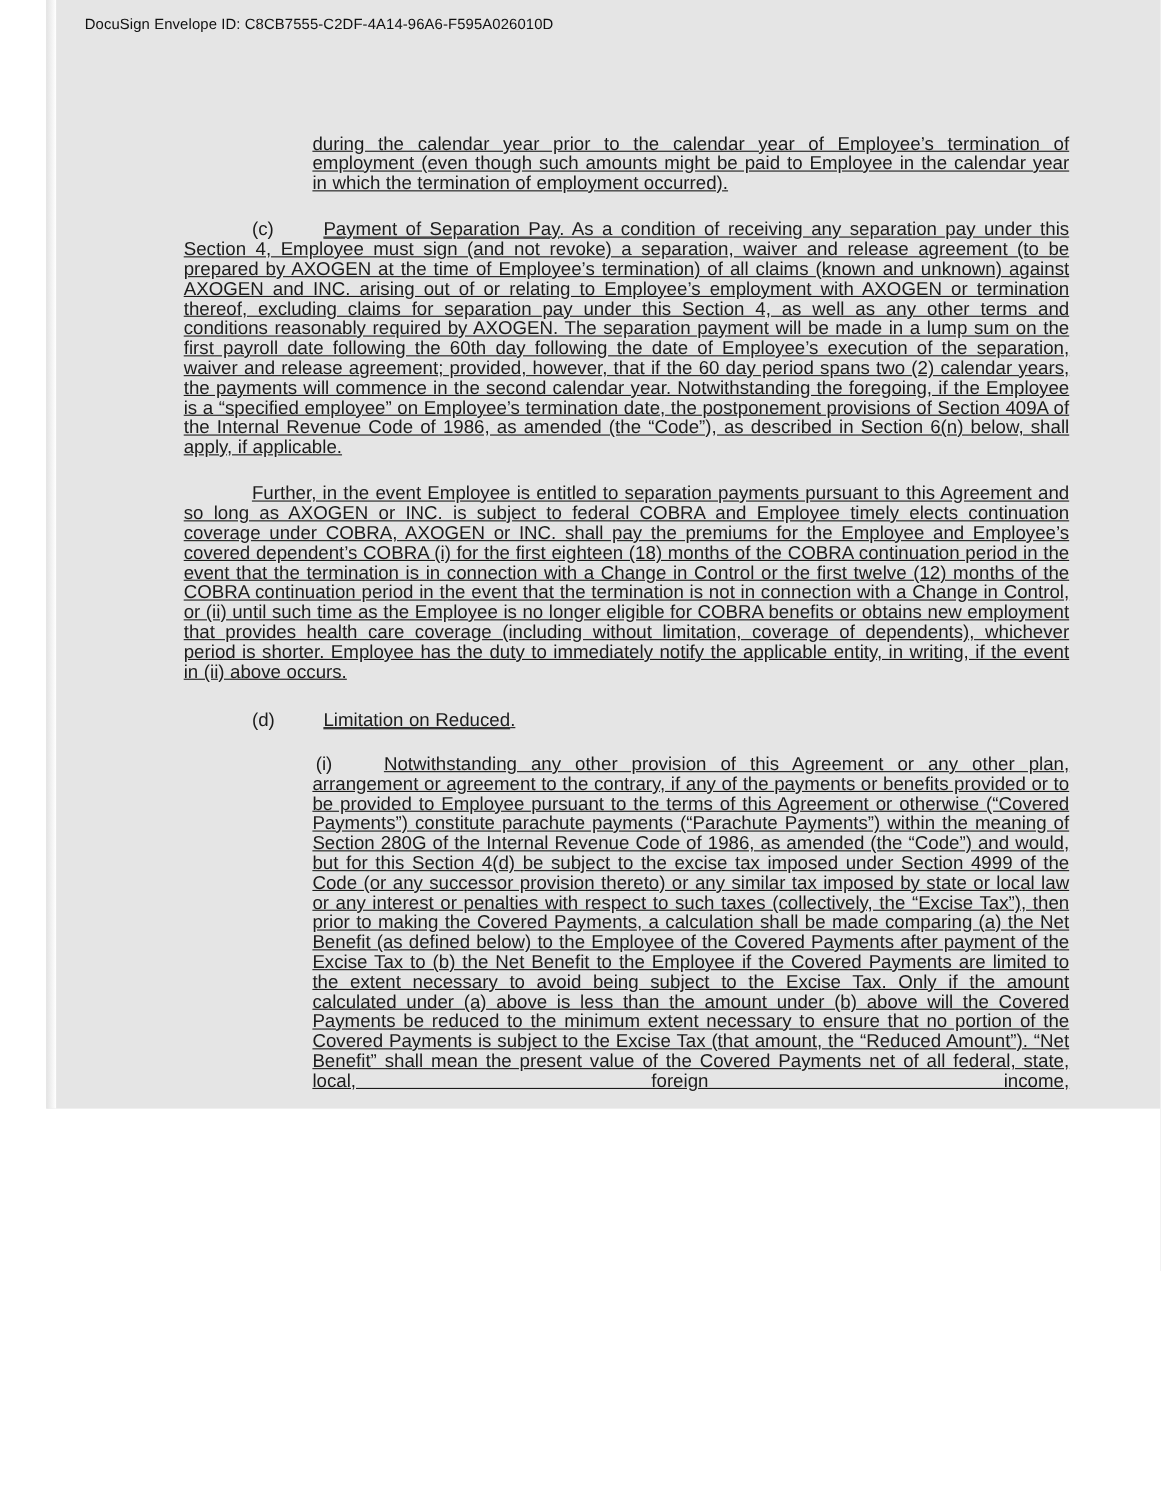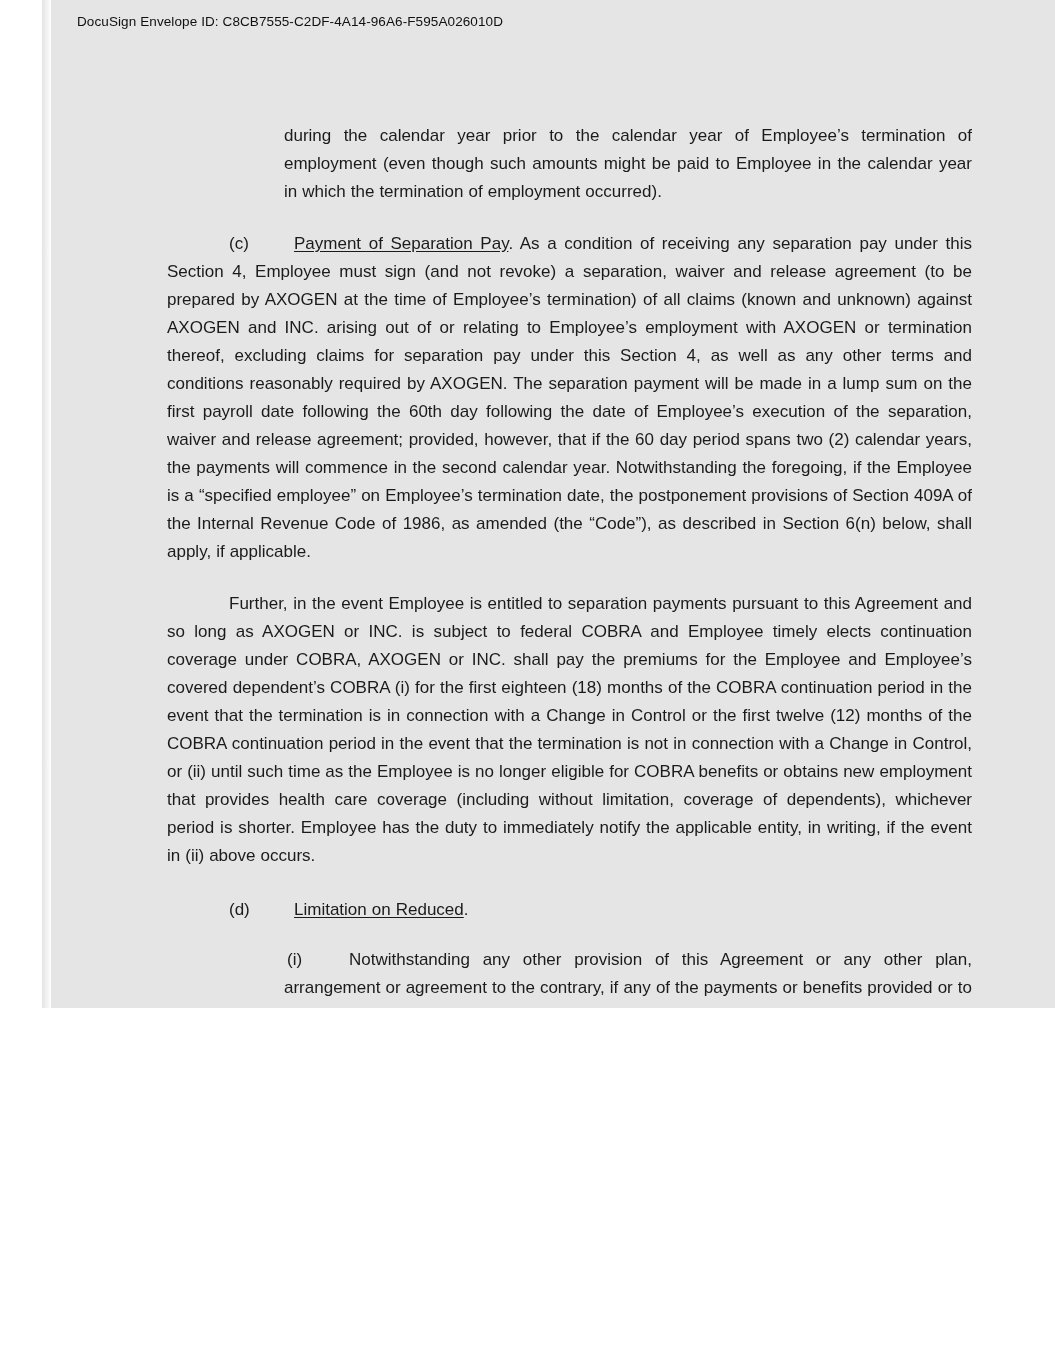--- a/index.html
+++ b/index.html
@@ -32,25 +32,26 @@
     white-space: nowrap;
   }
   .content {
     width: 805px;
     margin-left: 125px;
     margin-top: 93px;
   }
   p.para {
     margin: 0 0 24px 0;
     font-size: 17px;
-    line-height: 28px;
+    line-height: 18px;
     text-align: justify;
     hyphens: none;
     -webkit-hyphens: none;
     word-spacing: 0.3px;
+    text-decoration: underline;
   }
   p.block-indent {
     margin-left: 117px; 
   }
   p.clause {
     text-indent: 62px;
   }
   .clause-label {
     display: inline-block;
     width: 65px;

